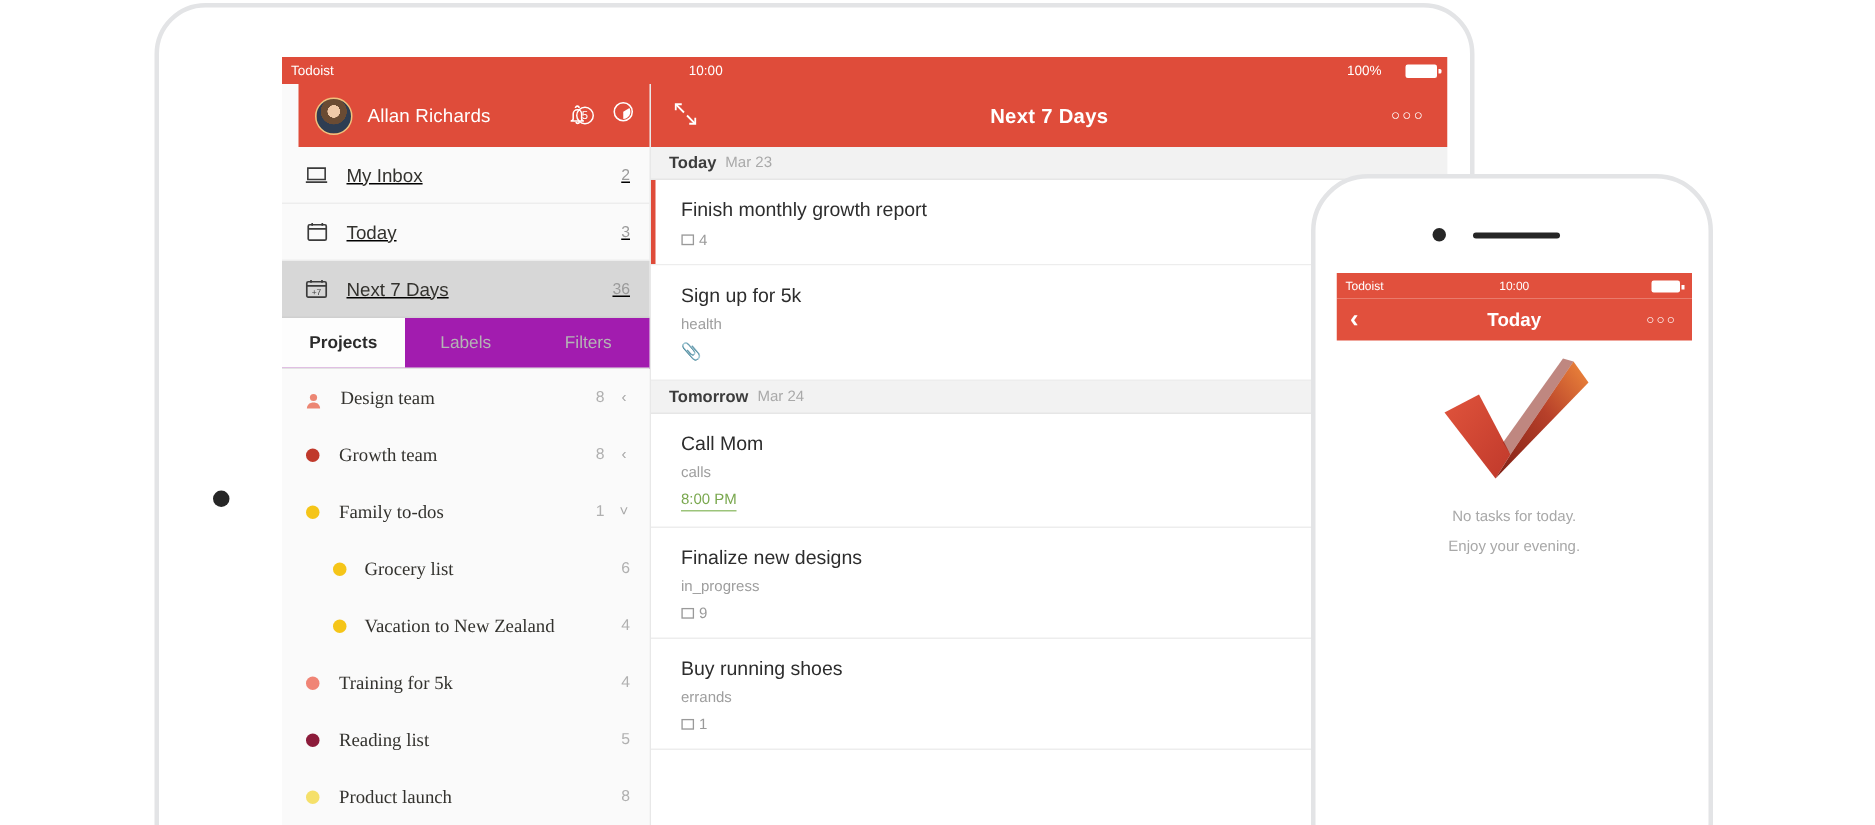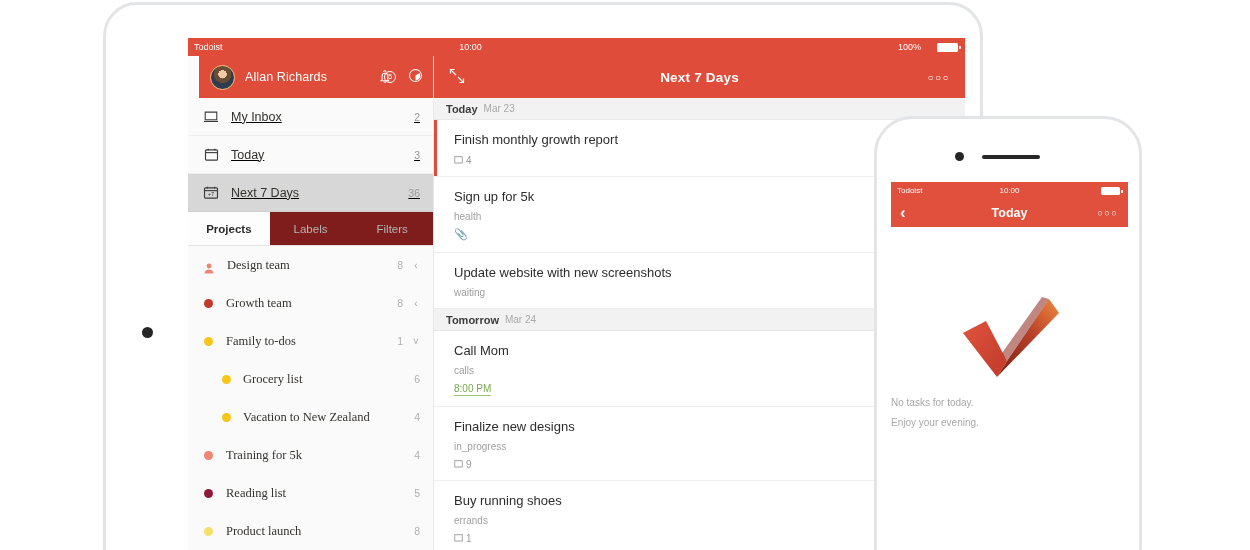--- a/index.html
+++ b/index.html
@@ -81,21 +81,21 @@
     height: 38px; display: flex; align-items: center;
     padding: 0 13px 0 14px; position: relative;
     border-bottom: 1px solid #ededed;
     text-decoration: underline;
   }
   .nav-item.active { background: #d7d7d7; border-bottom-color: #cfcfcf; }
   .nav-ico { width: 18px; height: 18px; flex: 0 0 auto; display: flex; align-items: center; justify-content: center; }
   .nav-label { font-size: 12.5px; color: #33322e; margin-left: 11px; }
   .nav-count { margin-left: auto; font-size: 10.5px; color: #9a9a9a; }
 
-  .tabs { display: flex; height: 34px; background: #7f1d1d; border-bottom: 1px solid #e3e3e3; }
+  .tabs { display: flex; height: 34px; background: #a21caf; border-bottom: 1px solid #e3e3e3; }
   .tab {
     flex: 1; text-align: center; line-height: 34px;
     font-size: 11.5px; color: #b4b4b4;
   }
   .tab.active { background: #fdfdfd; color: #2b2b2b; font-weight: bold; }
 
   .proj-list { background: #fafafa; }
   .proj-item { height: 38px; display: flex; align-items: center; padding: 0 13px 0 16px; }
   .proj-item.indent { padding-left: 34px; }
   .dot { width: 9px; height: 9px; border-radius: 50%; flex: 0 0 auto; }
@@ -164,21 +164,21 @@
   .ph-status .s-mid { position: absolute; width: 237px; text-align: center; }
   .ph-batt { position: absolute; right: 8px; top: 5px; width: 19px; height: 8px; border-radius: 1.5px; background: #fff; }
   .ph-batt:after { content: ""; position: absolute; right: -2.5px; top: 2.5px; width: 2px; height: 3px; background: #fff; }
   .ph-nav {
     height: 28px; background: #e1503d; color: #fff; position: relative;
     display: flex; align-items: center; justify-content: center;
   }
   .ph-title { font-size: 12.5px; font-weight: bold; }
   .ph-back { position: absolute; left: 9px; top: 0; height: 28px; display: flex; align-items: center; font-size: 17px; font-weight: bold; }
   .ph-dots { position: absolute; right: 10px; top: 0; height: 28px; display: flex; align-items: center; font-size: 9px; letter-spacing: 1.4px; }
-  .ph-empty { padding-top: 58px; }
+  .ph-empty { text-align: center; }
   .ph-msg1, .ph-msg2 { font-size: 10px; color: #a8a8a8; }
   .ph-msg2 { margin-top: 9px; }
 </style>
 </head>
 <body>
 
 <div class="stage">
 
   <div class="tablet">
     <div class="tablet-cam"></div>
@@ -330,24 +330,20 @@
               <div class="task accent">
                 <div class="task-title">Finish monthly growth report</div>
                 <div class="task-meta">
                   <svg width="9" height="9" viewBox="0 0 10 10">
                     <rect x="0.8" y="0.8" width="8.4" height="7" fill="none" stroke="#9a9a9a" stroke-width="1"></rect>
                   </svg>
                   <span>4</span>
                 </div>
               </div>
               <div class="task"><div class="task-title">Sign up for 5k</div><div class="task-label">health</div><div class="clip">📎</div></div>
-              <div class="task">
-                <div class="task-title">Update website with new screenshots</div>
-                <div class="task-label">waiting</div>
-              </div>
               <div class="day-header">
                 <span class="day-name">Tomorrow</span>
                 <span class="day-date">Mar 24</span>
               </div>
               <div class="task"><div class="task-title">Call Mom</div><div class="task-label">calls</div><div class="task-time">8:00 PM</div></div>
               <div class="task">
                 <div class="task-title">Finalize new designs</div>
                 <div class="task-label">in_progress</div>
                 <div class="task-meta">
                   <svg width="9" height="9" viewBox="0 0 10 10">

